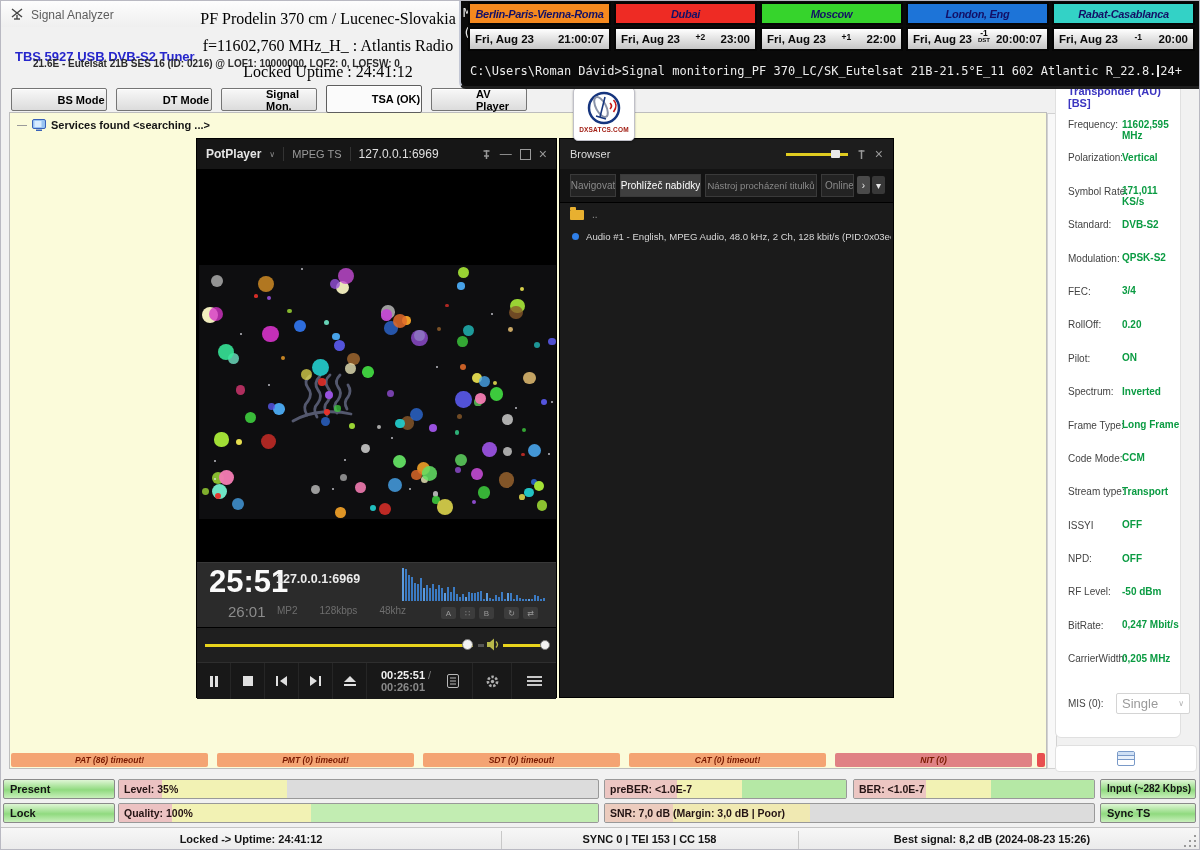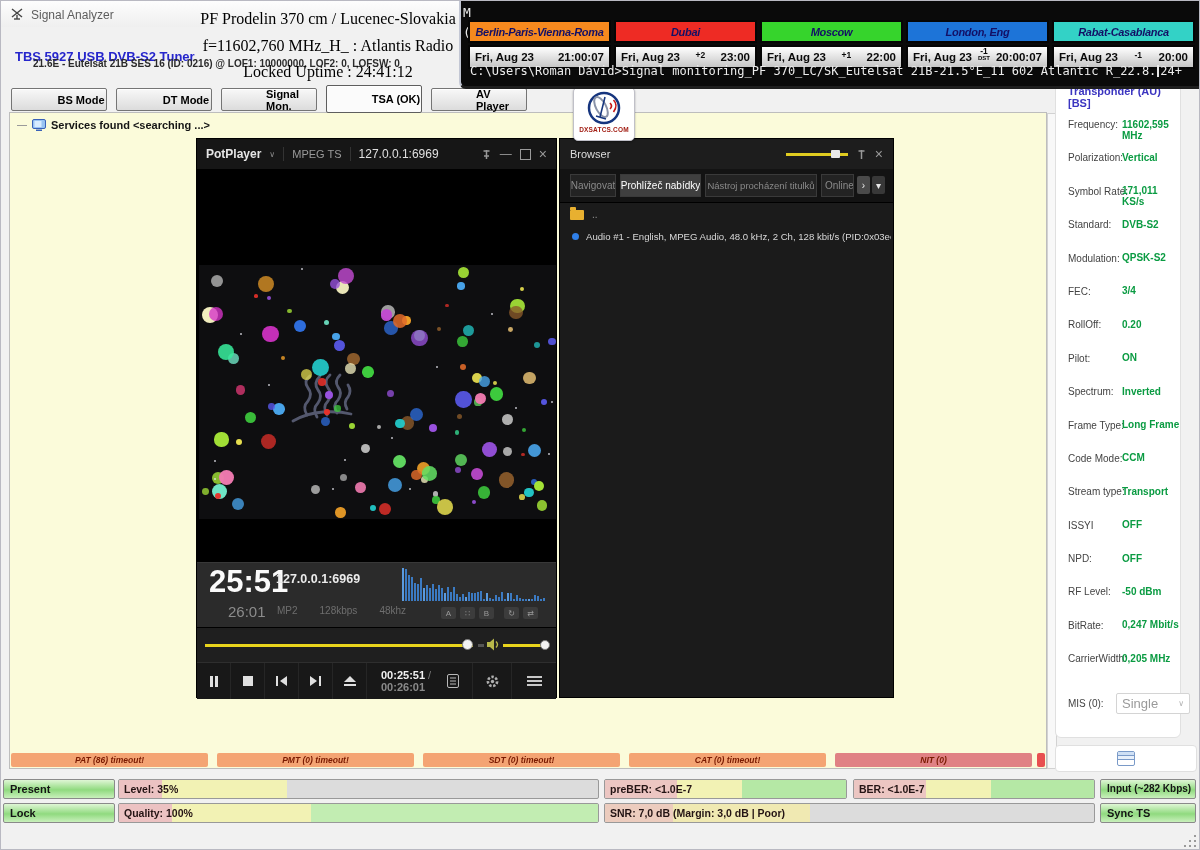--- a/index.html
+++ b/index.html
@@ -10,21 +10,21 @@
   #titlebar{left:0;top:0;width:1200px;height:26px;background:linear-gradient(#fdfdfd,#efefef);}
   #app-title{left:30px;top:7px;font-size:12px;color:#5d5d5d;}
   #tuner-title{left:14px;top:48px;font-size:13px;font-weight:bold;color:#2626cc;}
   #tuner-sub{left:32px;top:57px;font-size:10px;font-weight:600;color:#2b2b2b;}
   #overlay-text{left:196px;top:5px;width:262px;text-align:center;
       font-family:"Liberation Serif",serif;font-size:16px;color:#000;line-height:26.5px;}
   
   #console{left:458px;top:0;width:742px;height:88px;background:#0a0a0a;z-index:40;
       border-left:2px solid #c3c7d4;border-bottom:3px solid #1e1e1e;border-radius:0 0 0 7px;box-sizing:border-box;}
   .conschar{position:absolute;left:2px;color:#e8e8e8;font-family:"DejaVu Sans Mono",monospace;font-size:13px;}
-  #clock{position:absolute;left:7px;top:19px;width:727px;height:52px;display:flex;gap:3px;}
+  #clock{position:absolute;left:7px;top:1px;width:727px;height:52px;display:flex;gap:3px;}
   .clock-col{flex:1;display:flex;flex-direction:column;}
   .clock-head{height:19px;border:2px solid #050505;display:flex;align-items:center;justify-content:center;
       font-style:italic;font-weight:bold;font-size:11px;letter-spacing:-0.3px;color:#131066;}
   .clock-time{height:20px;margin-top:2px;border:2px solid #050505;background:linear-gradient(#ffffff,#c6c6c6);
       display:flex;align-items:center;justify-content:space-between;padding:0 5px;
       font-weight:bold;font-size:11.5px;color:#0a0a0a;}
   .coff{font-size:8.5px;font-weight:bold;display:flex;flex-direction:column;align-items:center;line-height:7px;position:relative;top:-2px;}
   .coff .note{font-size:6px;}
   #cmdline{position:absolute;left:9px;top:63px;color:#ececec;font-family:"DejaVu Sans Mono",monospace;font-size:12px;white-space:nowrap;}
   .caret{display:inline-block;width:2px;height:12px;background:#e8e8e8;vertical-align:-2px;margin:0 1px;}
@@ -704,20 +704,27 @@
     <i class="seg" style="left:40%;width:60%;background:#c2edb2"></i>
     <span class="sigtext">Quality: 100%</span>
   </div>
   <div class="sigbar" style="left:603px;top:802px;width:491px">
     <i class="seg" style="left:0;width:14%;background:#ecccbe"></i>
     <i class="seg" style="left:14%;width:28%;background:#f0e9b2"></i>
     <span class="sigtext">SNR: 7,0 dB (Margin: 3,0 dB | Poor)</span>
   </div>
   <div class="badge" style="left:1099px;top:802px;width:96px">Sync TS</div>
 
+  <div class="abs" id="statusbar">
+    <div class="stat" style="left:0;width:500px">Locked -&gt; Uptime: 24:41:12</div>
+    <div class="stat" style="left:500px;width:297px">SYNC 0 | TEI 153 | CC 158</div>
+    <div class="stat" style="left:797px;width:388px">Best signal: 8,2 dB (2024-08-23 15:26)</div>
+    <div class="statdiv" style="left:500px"></div>
+    <div class="statdiv" style="left:797px"></div>
+  </div>
   <div class="abs" id="grip">
     <i style="right:0;bottom:0"></i>
       <i style="right:5px;bottom:0"></i>
       <i style="right:0;bottom:5px"></i>
       <i style="right:10px;bottom:0"></i>
       <i style="right:0;bottom:10px"></i>
       <i style="right:5px;bottom:5px"></i>
   </div>
 </div>
 

